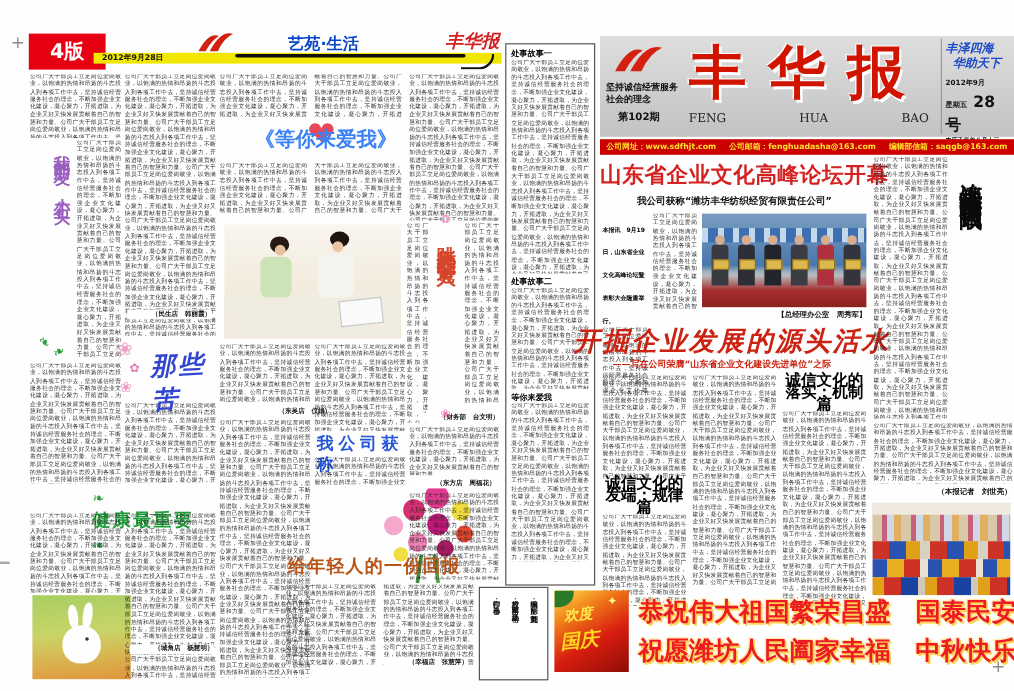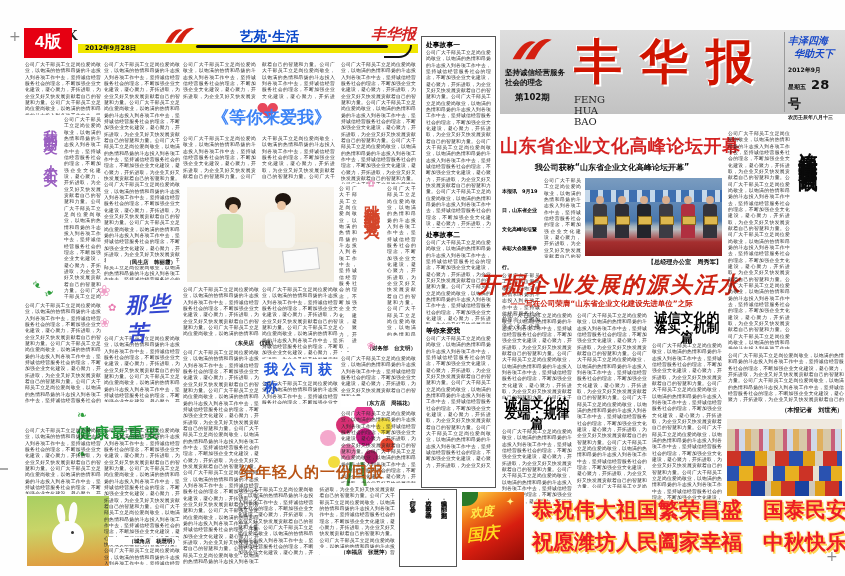--- a/index.html
+++ b/index.html
@@ -79,21 +79,21 @@
 <div id="canvas">
 
   <span class="ab cropmark" style="left:9px;top:28px;">+</span>
   <span class="ab cmyk" style="left:28px;top:29px;color:#00a0d8;">C</span>
   <span class="ab cmyk" style="left:41px;top:29px;color:#d8148c;">M</span>
   <span class="ab cmyk" style="left:55px;top:29px;color:#d4c400;">Y</span>
   <span class="ab cmyk" style="left:67px;top:29px;color:#222;">K</span>
   <span class="ab cropmark" style="left:826px;top:548px;">+</span>
   <div class="ab" style="left:0;top:468px;width:8px;height:2px;background:#aaa;"></div>
 
-  <div class="ab pageno" style="left:24px;top:28px;width:48px;height:30px;font-family:Liberation Mono, monospace;">4版</div>
+  <div class="ab pageno" style="left:24px;top:28px;width:64px;height:30px;">4版</div>
   <div class="ab ybar" style="left:78px;top:44px;width:340px;height:9px;"></div>
   <div class="ab datebar" style="left:85px;top:44px;width:90px;">2012年9月28日</div>
   <span class="ab" style="left:162px;top:24px;">
     <svg width="34" height="22" viewBox="0 0 40 24">
         <path d="M4 21 Q14 2 24 6 Q17 10 11 21 Z" fill="#d42010"></path>
         <path d="M15 21 Q26 0 38 4 Q29 8 23 21 Z" fill="#d42010"></path>
       </svg>
   </span>
   <div class="ab section" style="left:240px;top:28px;width:90px;">艺苑·生活</div>
   <div class="ab swoosh" style="left:196px;top:45px;width:192px;height:3px;"></div>
@@ -208,40 +208,45 @@
   <div class="ab masthead" style="left:500px;top:30px;width:345px;height:84px;">
     <span class="ab" style="left:8px;top:5px;">
       <svg width="46" height="28" viewBox="0 0 40 24">
           <path d="M4 21 Q14 2 24 6 Q17 10 11 21 Z" fill="#d42010"></path>
           <path d="M15 21 Q26 0 38 4 Q29 8 23 21 Z" fill="#d42010"></path>
         </svg>
     </span>
     <div class="ab m-company" style="left:5px;top:38px;width:64px;">坚持诚信经营服务社会的理念</div>
     <div class="ab m-issue" style="left:15px;top:62px;">第102期</div>
     <div class="ab m-title serif" style="left:66px;top:0;width:214px;">丰华报</div>
-    <div class="ab m-pinyin serif" style="left:74px;top:64px;width:200px;flex-direction:column;">
+    <div class="ab m-pinyin serif" style="left:74px;top:64px;width:200px;">
       <span>FENG</span>
       <span>HUA</span>
       <span>BAO</span>
     </div>
     <div class="ab m-right" style="left:284px;top:2px;width:59px;height:80px;">
       <div class="m-slogan serif">丰泽四海</div>
       <div class="m-slogan serif" style="padding-left:6px;">华助天下</div>
       <div class="m-small" style="margin-top:6px;">2012年9月</div>
       <div>
         <span class="m-small">星期五</span>
         <span class="m-big28">28号</span>
       </div>
       <div class="m-small" style="font-size:5px;">农历壬辰年八月十三</div>
     </div>
   </div>
 
+  <div class="ab redbar" style="left:500px;top:116px;width:345px;height:13px;">
+    <span>公司网址：www.sdfhjt.com</span>
+    <span>公司邮箱：fenghuadasha@163.com</span>
+    <span>编辑部信箱：saqgb@163.com</span>
+  </div>
 
   <div class="ab h1red" style="left:500px;top:134px;width:224px;">山东省企业文化高峰论坛开幕</div>
-  <div class="ab sub1" style="left:500px;top:162px;width:224px;">我公司获称“山东省企业文化高峰论坛开幕”</div>
+  <div class="ab sub1" style="left:500px;top:162px;width:224px;">我公司获称“潍坊丰华纺织经贸有限责任公司”</div>
   <div class="ab" style="left:502px;top:178px;width:38px;height:80px;">
     <span class="leadintro">本报讯　9月19日，山东省企业文化高峰论坛暨表彰大会隆重举行。</span>
     <span class="gk" style="display:block;height:56px;">公司广大干部员工立足岗位爱岗敬业，以饱满的热情和昂扬的斗志投入到各项工作中去，坚持诚信经营服务社会的理念，不断加强企业文化建设，凝心聚力，开拓进取，为企业又好又快发展贡献着自己的智慧和力量。</span>
   </div>
   <div class="ab gk" style="left:544px;top:178px;width:37px;height:80px;">公司广大干部员工立足岗位爱岗敬业，以饱满的热情和昂扬的斗志投入到各项工作中去，坚持诚信经营服务社会的理念，不断加强企业文化建设，凝心聚力，开拓进取，为企业又好又快发展贡献着自己的智慧和力量。公司广大干部员工立足岗位爱岗敬业，以饱满的热情和昂扬的斗志投入到各项工作中去，坚持诚信经营服务社会的理念，不断加强企业文化建设，凝心聚力，开拓进取，为企业又好又快发展贡献着自己的智慧和力量。</div>
 
   <div class="ab photo" style="left:585px;top:178px;width:137px;height:78px;background:linear-gradient(180deg,#7a9cc0 0%,#4a78ad 55%,#9fb0bd 62%,#b8bcbf 66%,#a52f2f 82%,#8e2020 100%);">
     <div class="ab" style="left:0;top:12px;width:137px;height:12px;background:#3a6cb0;opacity:.9;background-image:repeating-linear-gradient(90deg,#cfe0f0 0 5px,transparent 5px 13px);"></div>
     <div class="fig" style="left:8px;background:#3a3a42;">
         <i class="head"></i>

